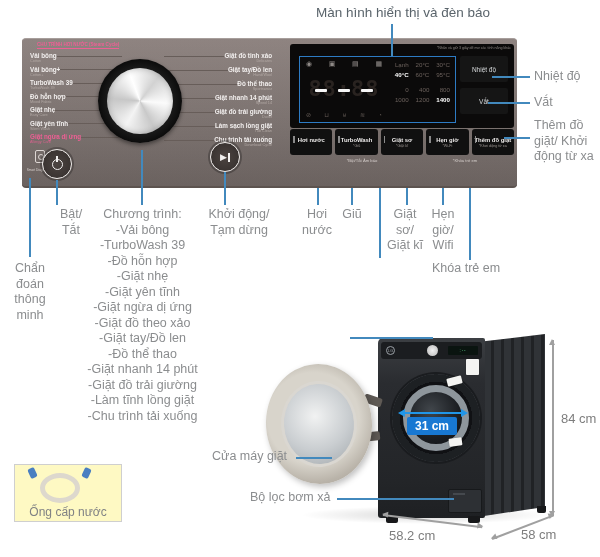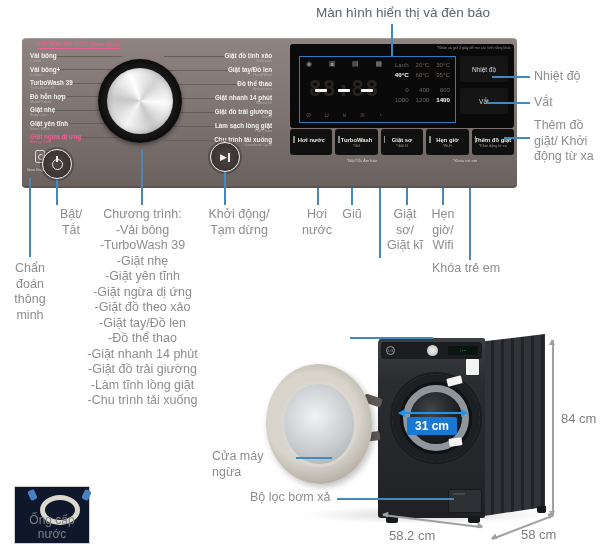--- a/index.html
+++ b/index.html
@@ -142,21 +142,21 @@
   .dline.horiz:after{right:-1px;border-left:6px solid #a0a0a0;}
   #dim-h-line{left:552px;top:340px;width:1.5px;height:176px;}
   #dim-h-line:before,#dim-h-line:after{content:"";position:absolute;left:-2.7px;border-left:3.2px solid transparent;border-right:3.2px solid transparent;}
   #dim-h-line:before{top:-1px;border-bottom:6px solid #a0a0a0;}
   #dim-h-line:after{bottom:-1px;border-top:6px solid #a0a0a0;}
   #dim-w-line{left:383px;top:514px;width:100px;transform:rotate(7deg);}
   #dim-d-line{left:492px;top:538px;width:66px;transform:rotate(-21deg);}
 
   
   #acc-title{left:8px;top:472px;color:#7e8082;font-size:13px;}
-  #acc-box{position:absolute;left:14px;top:486px;width:76px;height:58px;border:1px solid #cfcfcf;background:#0f172a;z-index:4;}
+  #acc-box{position:absolute;left:14px;top:464px;width:108px;height:58px;border:1px solid #cfcfcf;background:#fef9c3;z-index:4;}
   #hose{position:absolute;left:25px;top:8px;width:40px;height:30px;border:5px solid #ddd8cd;border-radius:50%;}
   .hose-cap{position:absolute;width:7px;height:10px;background:#4a7fc1;border-radius:2px;}
   #cap1{left:14px;top:3px;transform:rotate(-25deg);}
   #cap2{left:68px;top:3px;transform:rotate(25deg);}
   #acc-label{position:absolute;left:0;bottom:2px;width:100%;text-align:center;color:#808284;font-size:12px;}
 </style>
 </head>
 <body>
 
 <div id="stage">
@@ -399,20 +399,21 @@
   <div class="lh" style="left:337px;top:498px;width:117px;"></div>
 
   <div class="lbl ctr" style="left:39px;top:207px;width:36px;margin-left:14px;">Bật/ Tắt</div>
   <div class="lbl ctr" style="left:6px;top:261px;width:48px;">Chẩn đoán thông minh</div>
   <div class="lbl ctr" style="left:75px;top:207px;width:135px;">
     <div>Chương trình:</div>
     <div>
 
     <div>-Vải bông</div>
         <div>-TurboWash 39</div>
+        <div>-Đồ hỗn hợp</div>
         <div>-Giặt nhẹ</div>
         <div>-Giặt yên tĩnh</div>
         <div>-Giặt ngừa dị ứng</div>
         <div>-Giặt đồ theo xảo</div>
         <div>-Giặt tay/Đồ len</div>
         <div>-Đồ thể thao</div>
         <div>-Giặt nhanh 14 phút</div>
         <div>-Giặt đồ trải giường</div>
         <div>-Làm tĩnh lồng giặt</div>
         <div>-Chu trình tải xuống</div>
@@ -420,21 +421,21 @@
   </div>
   <div class="lbl ctr" style="left:198px;top:207px;width:82px;">Khởi động/ Tạm dừng</div>
   <div class="lbl ctr" style="left:297px;top:207px;width:40px;">Hơi nước</div>
   <div class="lbl ctr" style="left:336px;top:207px;width:32px;">Giũ</div>
   <div class="lbl ctr" style="left:383px;top:207px;width:44px;">Giặt sơ/ Giặt kĩ</div>
   <div class="lbl ctr" style="left:423px;top:207px;width:40px;">Hẹn giờ/ Wifi</div>
   <div class="lbl" style="left:432px;top:261px;width:85px;">Khóa trẻ em</div>
   <div class="lbl" style="left:534px;top:69px;width:64px;">Nhiệt độ</div>
   <div class="lbl" style="left:534px;top:95px;width:64px;">Vắt</div>
   <div class="lbl" style="left:534px;top:118px;width:64px;">Thêm đồ giặt/ Khởi động từ xa</div>
-  <div class="lbl" style="left:212px;top:449px;width:84px;">Cửa máy ngừa</div>
+  <div class="lbl" style="left:212px;top:449px;width:84px;">Cửa máy giặt</div>
   <div class="lbl" style="left:250px;top:490px;width:90px;">Bộ lọc bơm xả</div>
 
   <div class="mpart" id="m-shadow"></div>
   <div class="mpart" id="m-side"></div>
   <div class="mpart" id="m-front"></div>
   <div class="mpart" id="m-strip">
     <span id="m-logo">LG</span>
     <span id="m-knob"></span>
     <span id="m-disp">:--</span>
   </div>

